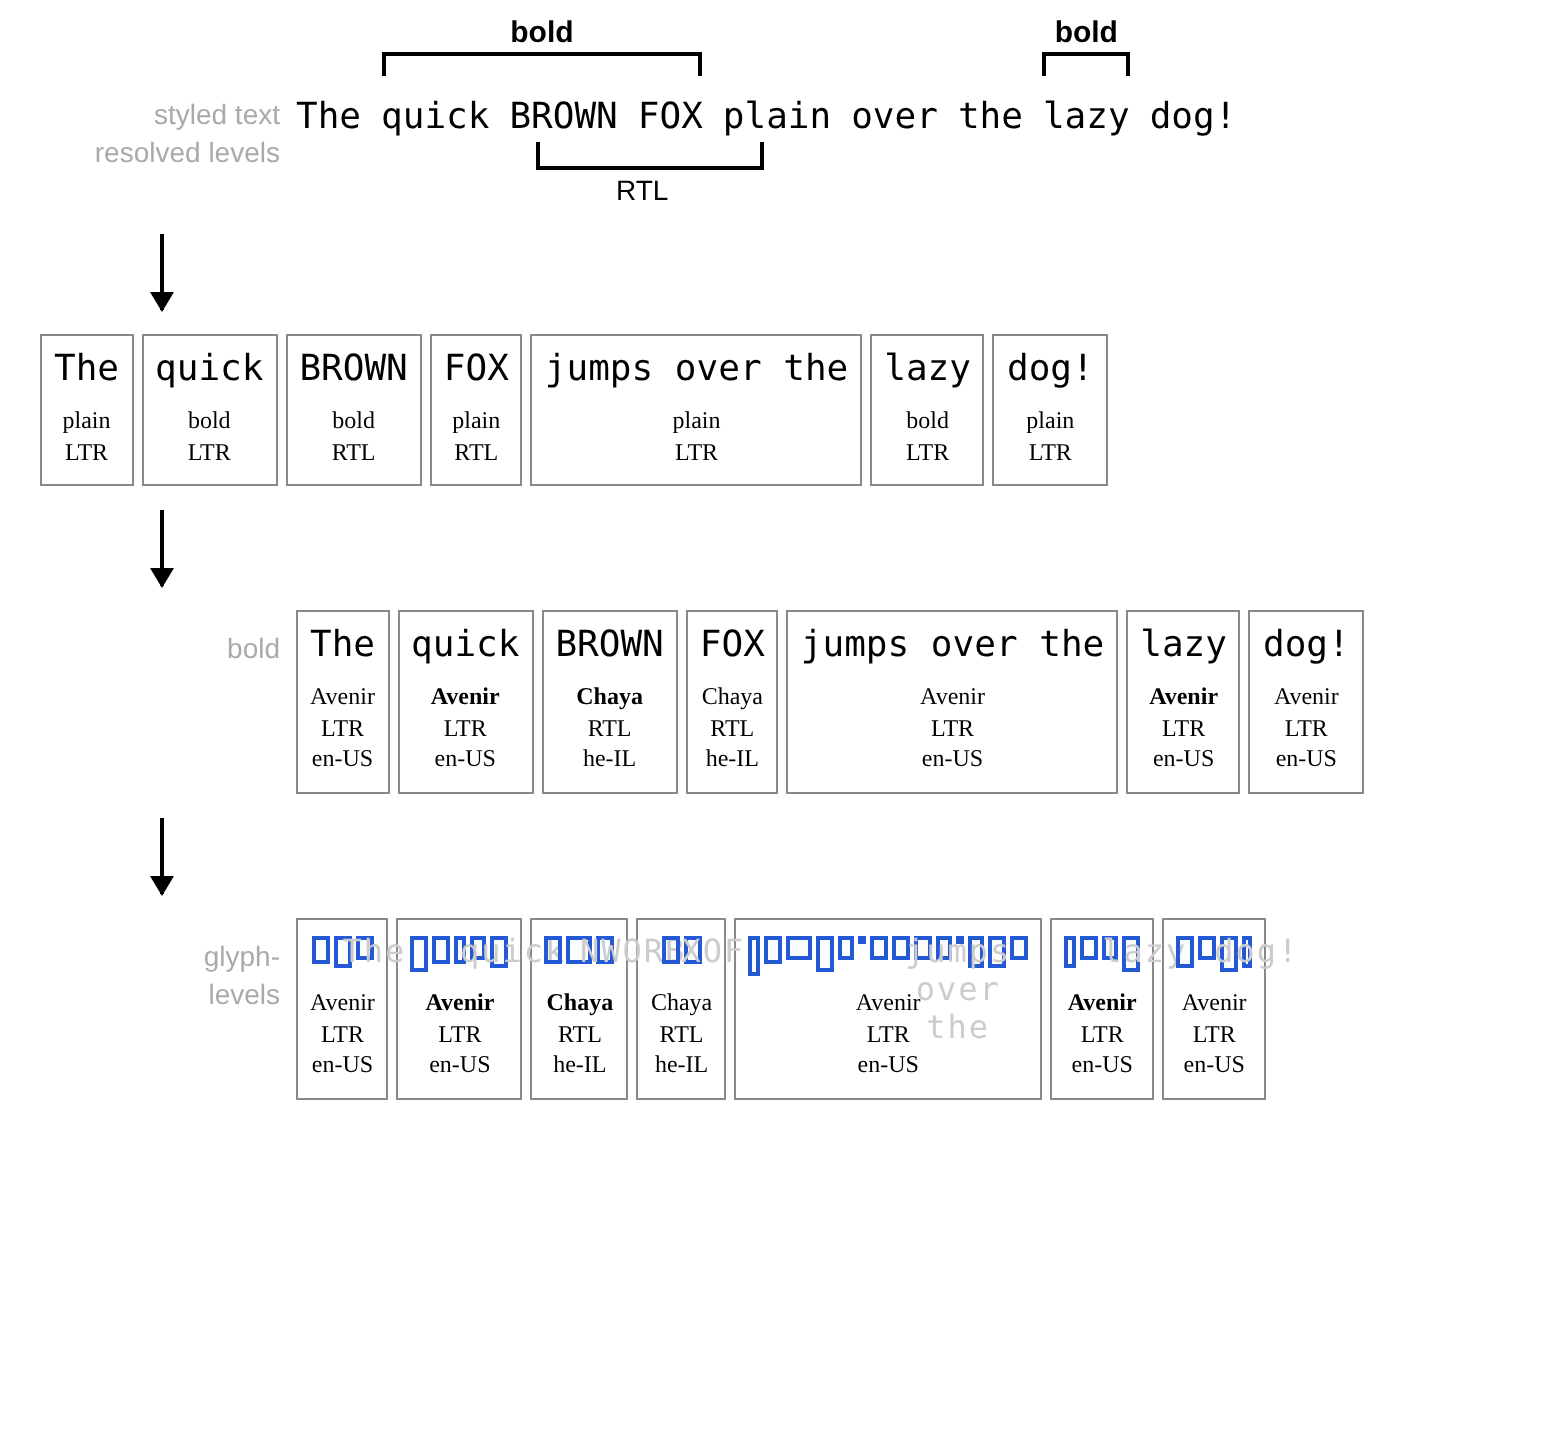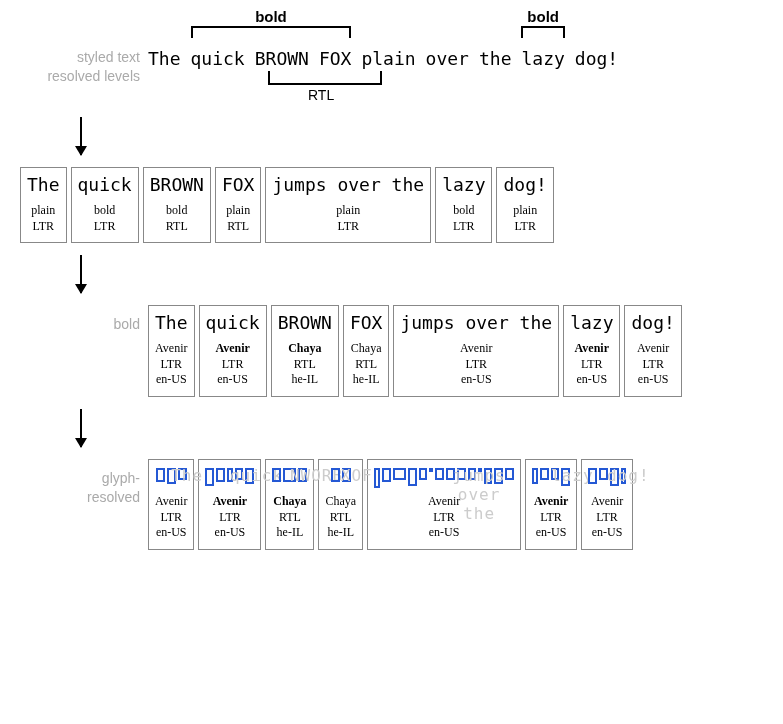--- a/index.html
+++ b/index.html
@@ -304,21 +304,21 @@
       </div>
     </div>
 </div>
 
 <div class="arrow-row">
   <div class="arrow"></div>
 </div>
 
 <div class="row">
   <div class="labels" style="padding-top:10px;white-space:pre-line">glyph-
-resolved</div>
+levels</div>
   <div class="content boxes" id="glyph-boxes">
       <div class="box">
         <div class="glyphwrap">
           <span class="faint">The</span>
           <div class="glyphline">
             <span class="g" style="width:9px;height:14px"></span>
             <span class="g" style="width:9px;height:16px"></span>
             <span class="g" style="width:9px;height:12px"></span>
           </div>
         </div>

